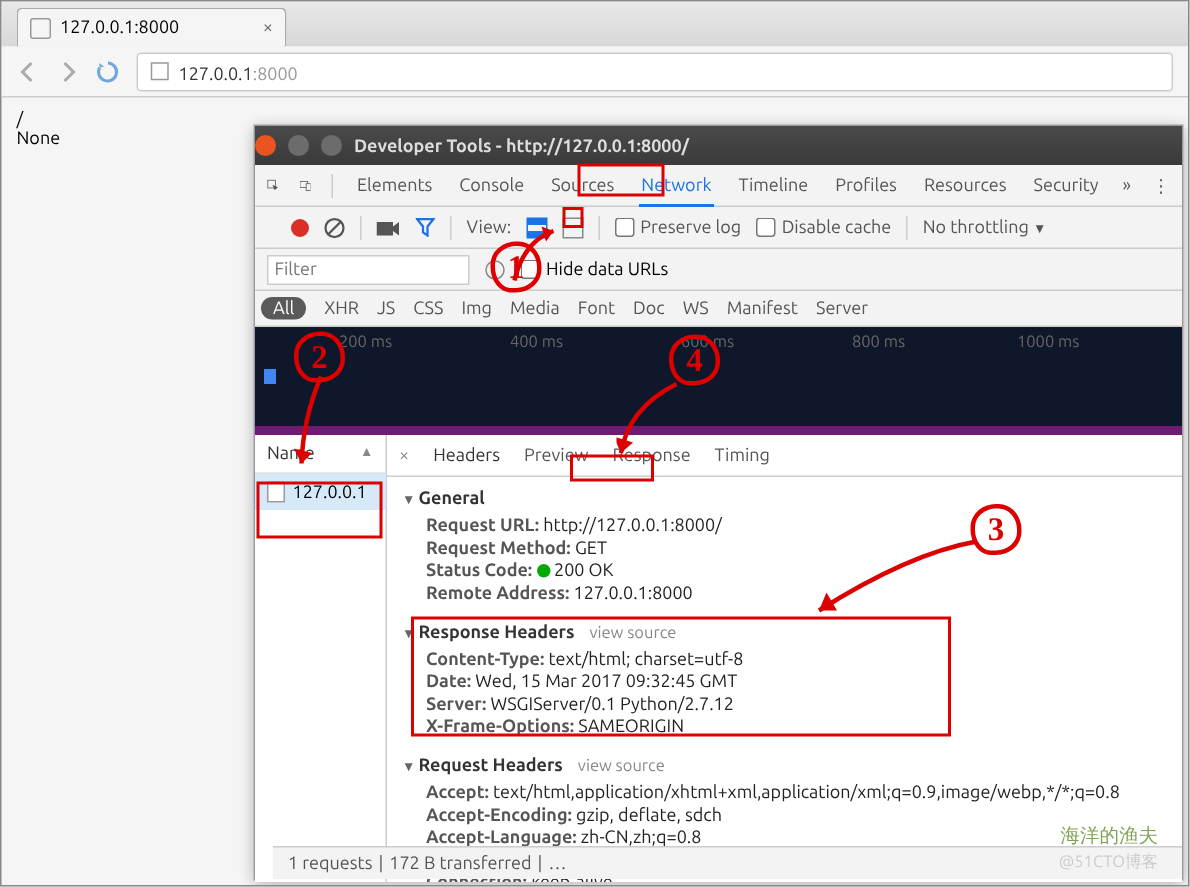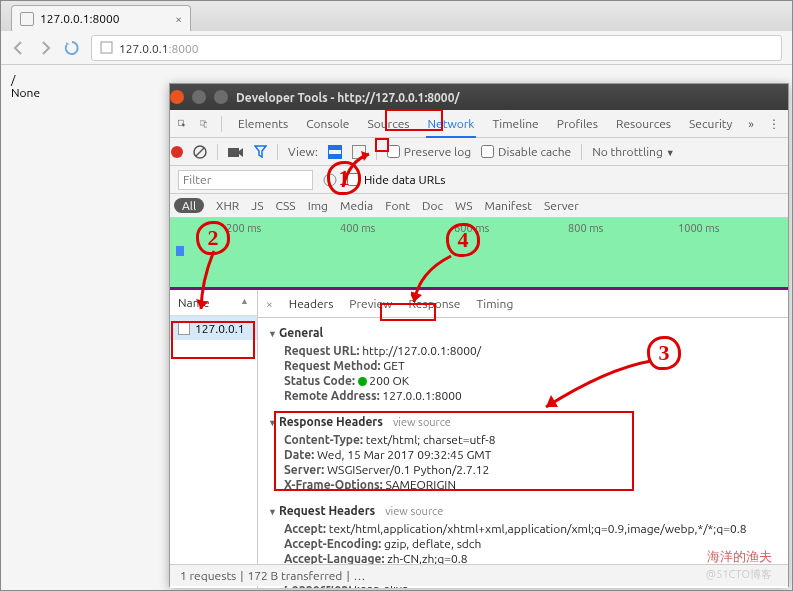--- a/index.html
+++ b/index.html
@@ -17,51 +17,51 @@
 .page-content{padding:8px 10px;color:#000;font-size:14px}
 .devtools{position:absolute;left:168px;top:82px;width:620px;height:504px;background:#f0f0f0;border:1px solid #999;box-shadow:0 2px 10px rgba(0,0,0,.3)}
 .titlebar{height:26px;background:linear-gradient(#4a4a4a,#3a3a3a);display:flex;align-items:center;padding:0 0;color:#ddd;font-weight:bold;gap:8px}
 .win-btn{width:14px;height:14px;border-radius:50%}
 .win-close{background:#e95420}
 .win-min{background:#6c6c6c}
 .win-max{background:#6c6c6c}
 .dt-toolbar1{height:28px;background:#f3f3f3;border-bottom:1px solid #ccc;display:flex;align-items:center;padding:12px 8px;gap:14px;color:#555}
 .dt-tab{cursor:pointer;padding:6px 2px}
 .dt-tab.active{color:#1a73e8;border-bottom:2px solid #1a73e8;margin-bottom:-1px}
-.dt-toolbar2{height:28px;background:#f3f3f3;border-bottom:1px solid #ccc;display:flex;align-items:center;padding:0 1px;gap:10px;color:#555}
+.dt-toolbar2{height:28px;background:#f3f3f3;border-bottom:1px solid #ccc;display:flex;align-items:center;padding:0 24px;gap:10px;color:#555}
 .rec-dot{width:12px;height:12px;border-radius:50%;background:#d93025}
 .cbx{display:flex;align-items:center;gap:4px}
 .filter-row{height:28px;background:#f3f3f3;border-bottom:1px solid #ccc;display:flex;align-items:center;padding:0 8px;gap:10px}
 .filter-input{width:135px;height:20px;border:1px solid #ccc;padding:0 4px;color:#999}
 .type-row{height:24px;background:#f3f3f3;border-bottom:1px solid #ccc;display:flex;align-items:center;padding:0 4px;gap:12px;color:#555}
 .type-pill{background:#5a5a5a;color:#fff;padding:1px 8px;border-radius:8px}
-.timeline{height:72px;background:#86efac;border-bottom:3px solid #701a75;position:relative}
+.timeline{height:72px;background:#0f172a;border-bottom:6px solid #701a75;position:relative}
 .timeline .tick{position:absolute;top:4px;color:#666;font-size:11px}
 .timeline .bar{position:absolute;top:28px;height:10px;background:#4285f4}
 .split{display:flex;height:298px}
 .req-panel{width:88px;background:#fff;border-right:1px solid #ccc;display:flex;flex-direction:column}
 .name-hdr{padding:6px 8px;border-bottom:1px solid #ddd;color:#333;display:flex;justify-content:space-between}
 .req-item{padding:5px 8px;background:#d6e9f8;display:flex;align-items:center;gap:5px;cursor:pointer}
 .doc-icon{width:12px;height:14px;border:1px solid #999;background:#fff}
 .detail{flex:1;background:#fff;overflow:hidden;font-family:Menlo,Consolas,monospace;font-size:11px}
 .detail-tabs{height:28px;border-bottom:1px solid #ccc;display:flex;align-items:center;padding:0 8px;gap:16px;color:#555}
 .dx{color:#888;cursor:pointer}
 .section{padding:4px 10px}
 .section-title{color:#333;font-weight:bold;padding:4px 0;cursor:pointer}
 .section-title::before{content:"▼ ";font-size:9px;color:#666}
 .kv{padding:1px 0 1px 16px;color:#222}
 .kv b{color:#555}
 .status-dot{display:inline-block;width:9px;height:9px;border-radius:50%;background:#0a0;vertical-align:middle}
 .view-source{color:#888;font-weight:normal;margin-left:10px;font-size:11px}
-.status-bar{position:absolute;bottom:0;left:0;right:0;height:22px;background:#f3f3f3;border-top:1px solid #ccc;display:flex;align-items:center;padding:0 10px;gap:4px;color:#555}
+.status-bar{position:absolute;bottom:0;left:12px;right:0;height:22px;background:#f3f3f3;border-top:1px solid #ccc;display:flex;align-items:center;padding:0 10px;gap:4px;color:#555}
 .annot{position:absolute;pointer-events:none}
 .num-circle{position:absolute;width:34px;height:34px;font-family:"Comic Sans MS",cursive;font-size:22px;color:#d00;font-weight:bold;display:flex;align-items:center;justify-content:center}
 .num-circle::before{content:"";position:absolute;inset:0;border:3px solid #d00;border-radius:50% 45% 50% 40%/45% 50% 45% 50%}
 .redbox{position:absolute;border:2px solid #d00}
-.watermark{position:absolute;right:20px;bottom:24px;color:#b91c1c;font-size:13px;opacity:.7}
+.watermark{position:absolute;right:20px;bottom:24px;color:#4d7c0f;font-size:13px;opacity:.7}
 .watermark2{position:absolute;right:20px;bottom:8px;color:#bbb;font-size:11px;opacity:.7}
 .more-icon{color:#555;margin-left:auto}
 .sep{width:1px;height:16px;background:#ccc}
 .icon-sq{width:14px;height:14px;border:1px solid #888}
 </style>
 </head>
 <body>
 
 <div class="tab-strip">
   <div class="browser-tab">

